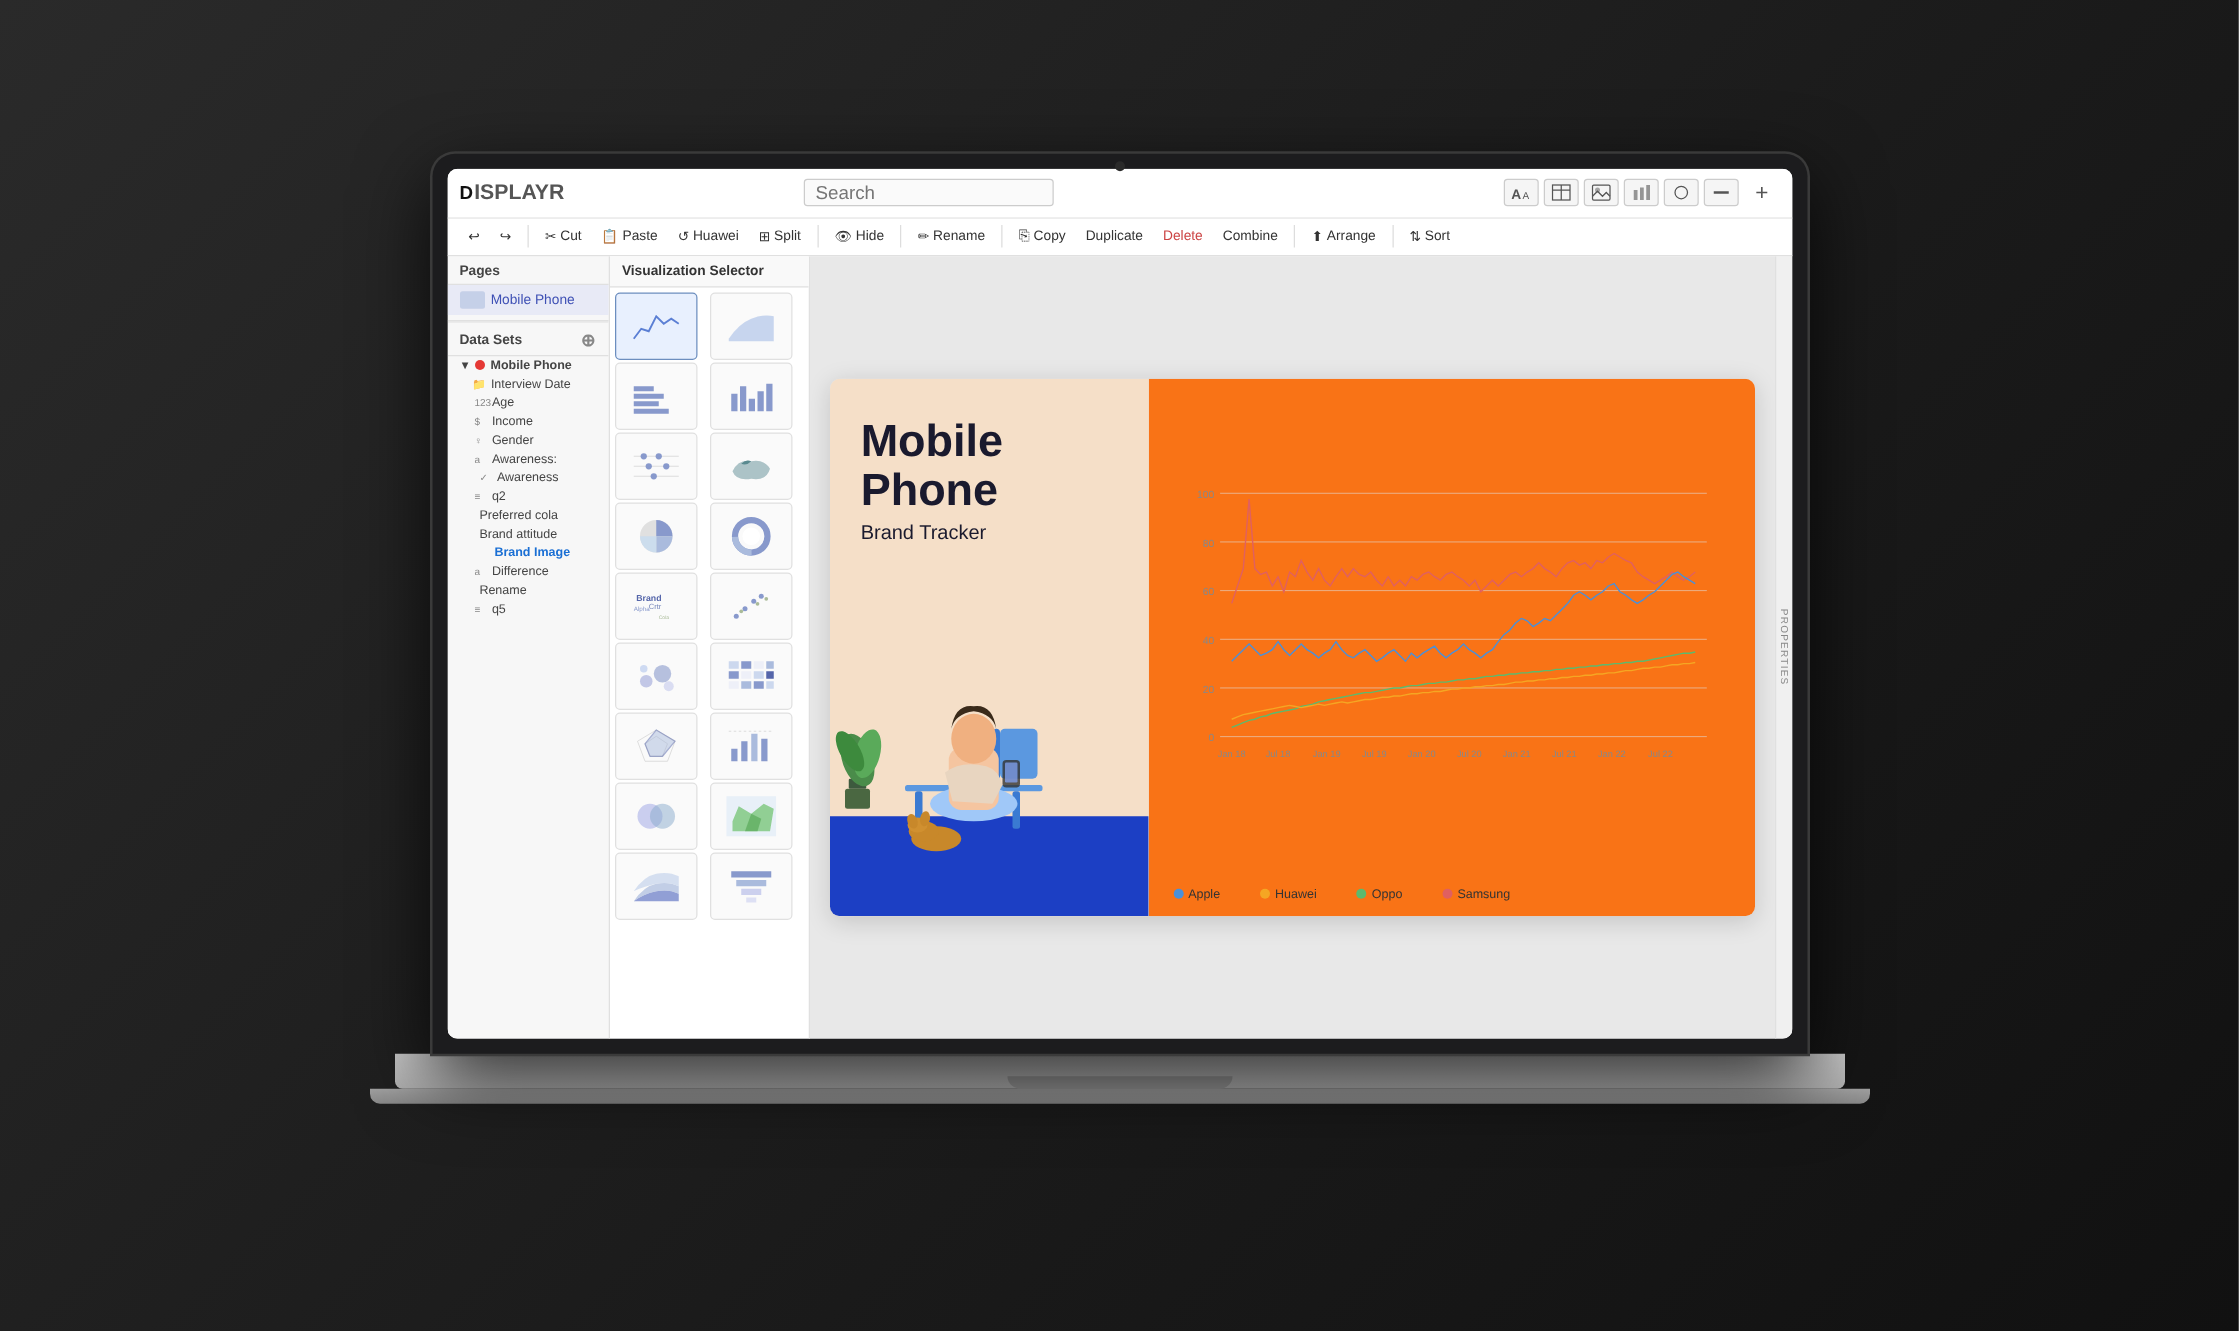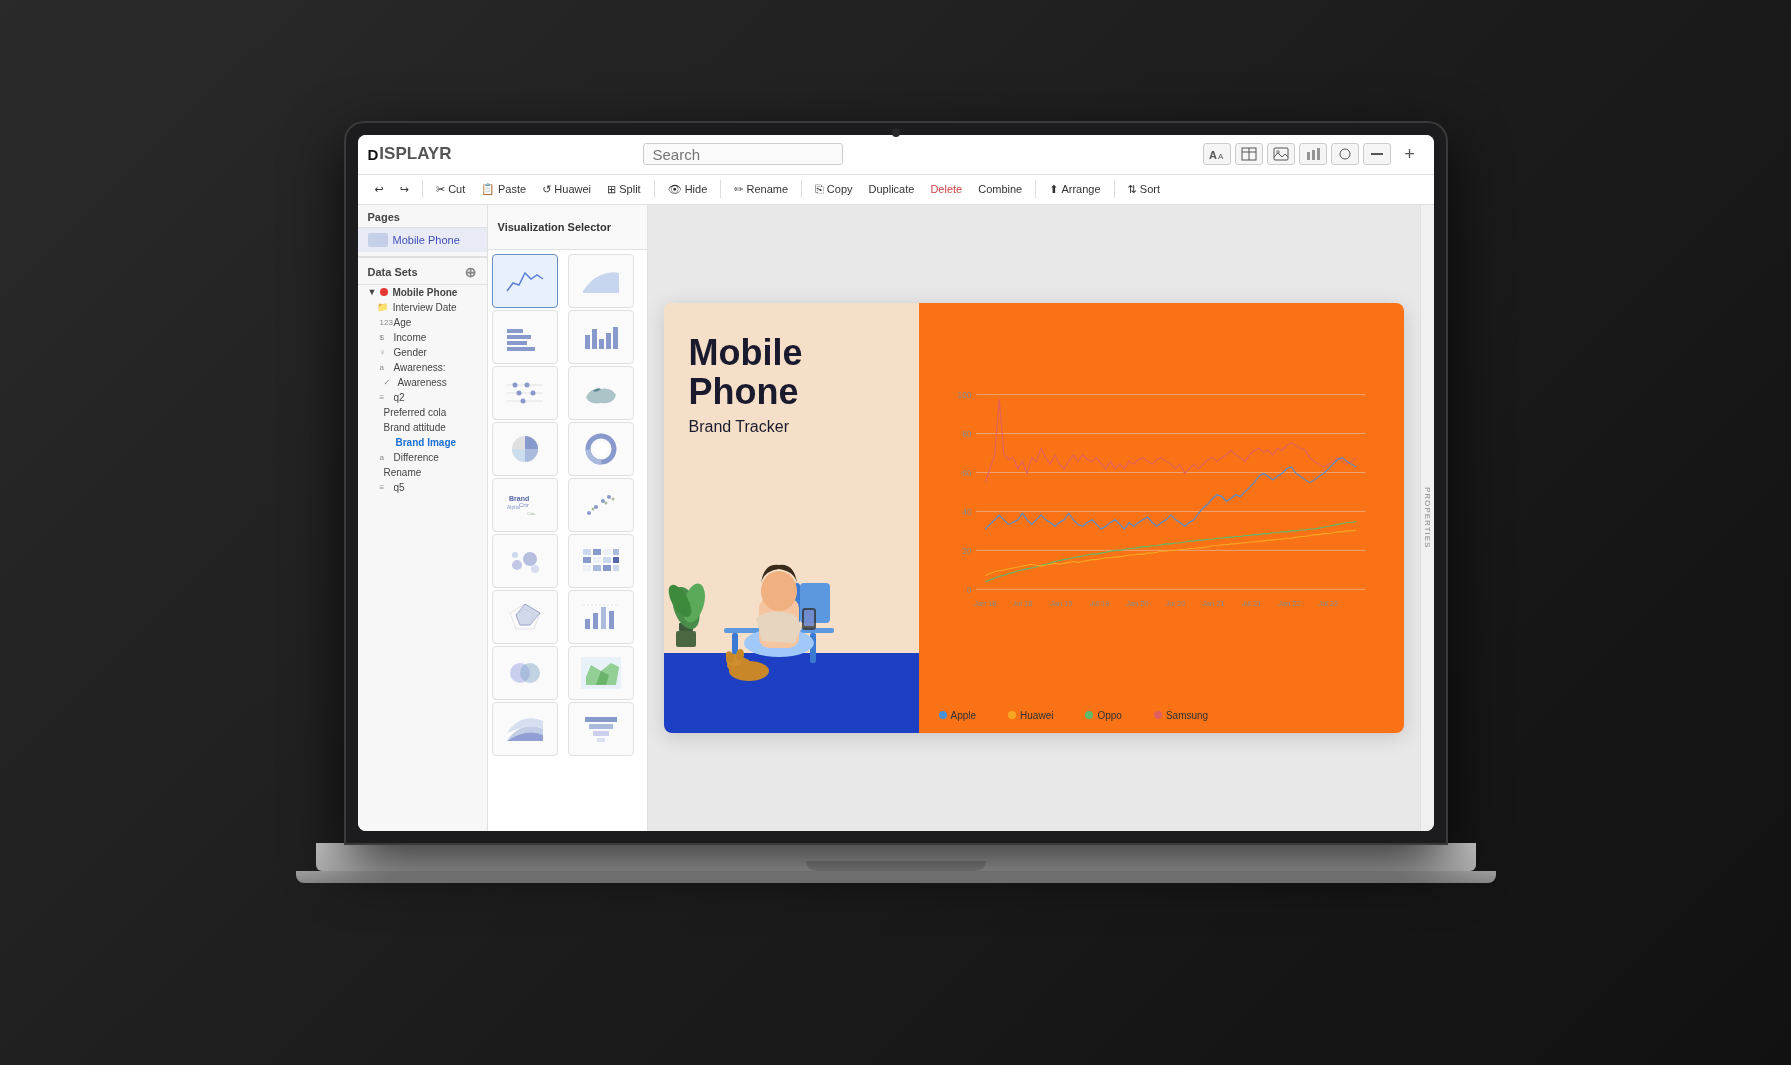--- a/index.html
+++ b/index.html
@@ -242,21 +242,21 @@
       background: #fff;
       border-right: 1px solid #e0e0e0;
       display: flex;
       flex-direction: column;
       overflow-y: auto;
     }
     .viz-selector-header {
       font-size: 11px;
       font-weight: 600;
       color: #333;
-      padding: 16px 10px;
+      padding: 6px 10px;
       border-bottom: 1px solid #e0e0e0;
       background: #f9f9f9;
     }
     .viz-grid {
       display: grid;
       grid-template-columns: 1fr 1fr;
       gap: 2px;
       padding: 4px;
     }
     .viz-item {

